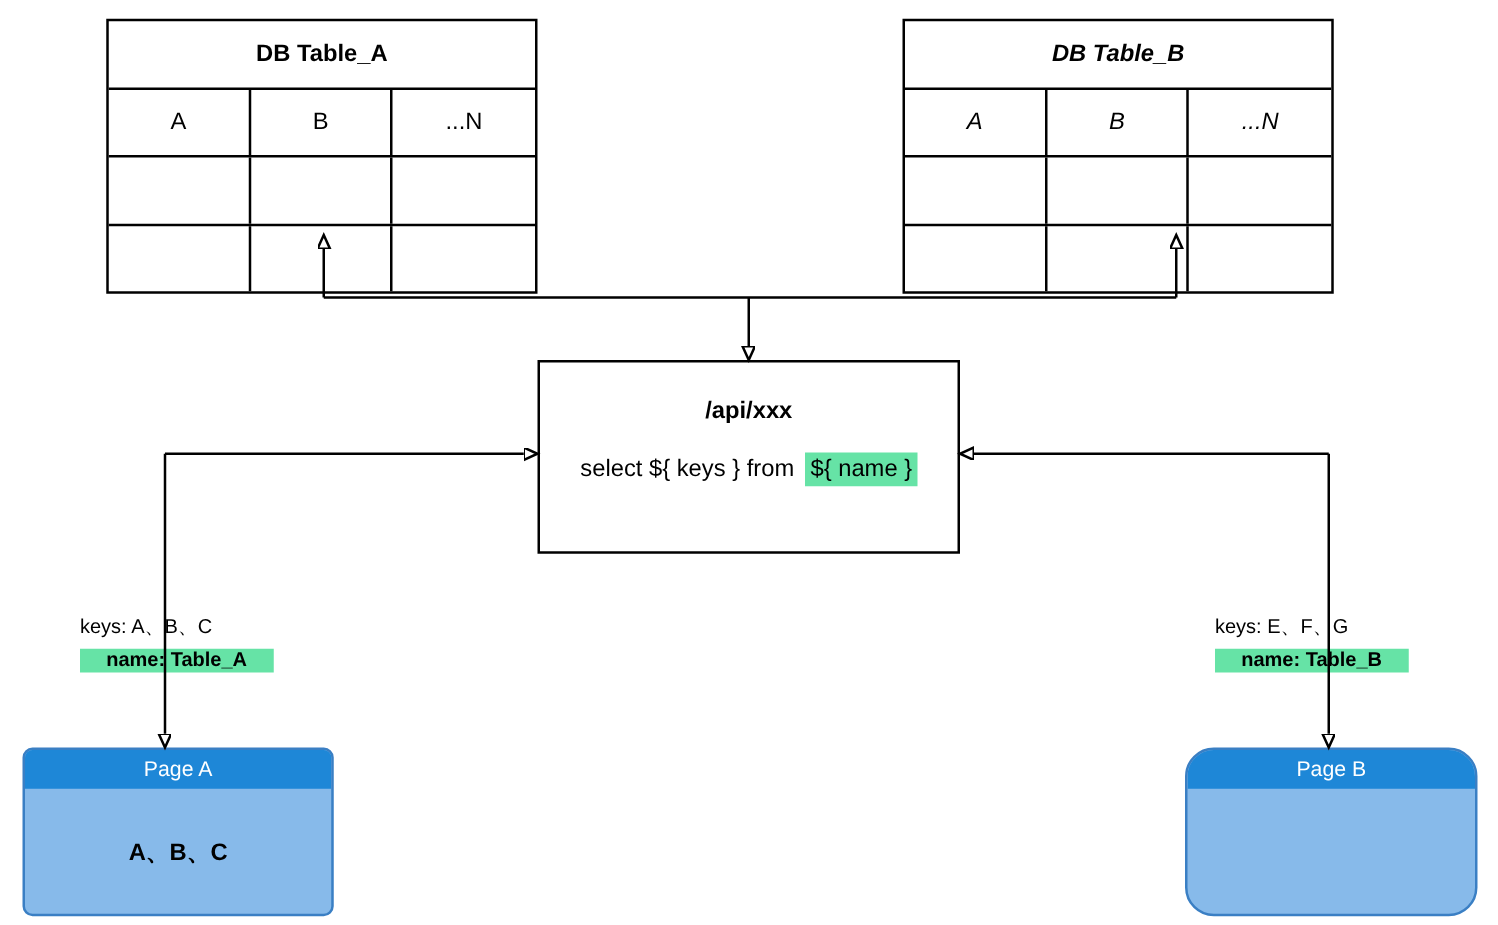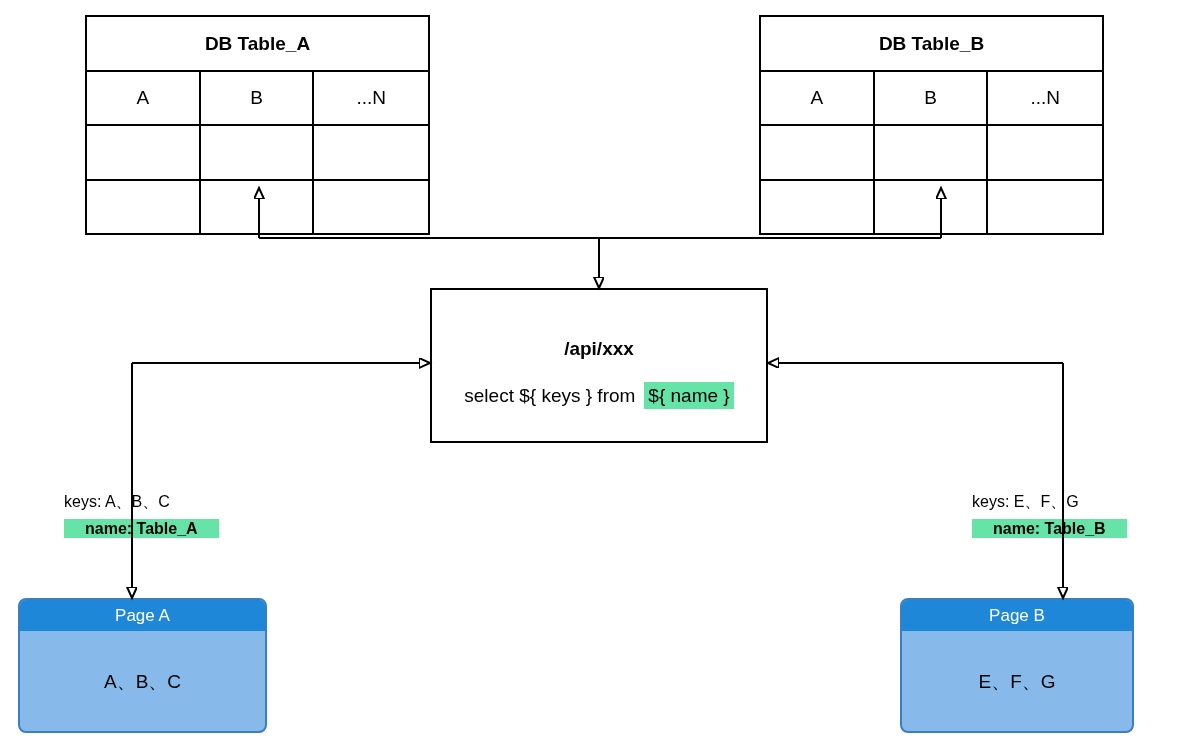--- a/index.html
+++ b/index.html
@@ -10,21 +10,21 @@
     overflow:hidden;
   }
 
   
   .db-table {
     position:absolute; top:15px; width:345px; height:220px;
     border:2px solid #000; background:#fff;
     display:flex; flex-direction:column;
   }
   .db-table-a { left:85px; }
-  .db-table-b { left:759px; }
+  .db-table-b { left:722px;font-style:italic; }
   .db-table .tbl-title {
     height:55px; border-bottom:2px solid #000;
     display:flex; align-items:center; justify-content:center;
     font-weight:bold; font-size:19px;
   }
   .db-table .tbl-row {
     flex:1; display:grid; grid-template-columns:1fr 1fr 1fr;
     border-bottom:2px solid #000;
   }
   .db-table .tbl-row:last-child { border-bottom:none; }
@@ -34,49 +34,49 @@
     font-size:19px;
   }
   .db-table .tbl-cell:last-child { border-right:none; }
 
   
   .api-box {
     position:absolute; left:430px; top:288px; width:338px; height:155px;
     border:2px solid #000; background:#fff;
     display:flex; flex-direction:column; align-items:center;
   }
-  .api-title { margin-top:48px; font-weight:bold; font-size:19px; }
+  .api-title { margin-top:28px; font-weight:bold; font-size:19px; }
   .api-query { margin-top:25px; font-size:19px; white-space:nowrap;text-align:center; }
   .api-query .hl {
     background:var(--highlight-green,#66E3A6);
     padding:3px 4px; margin-left:9px;
   }
 
   
   .edge-label { position:absolute; font-size:16px; line-height:27px; white-space:nowrap; }
   .edge-label-left  { left:64px;  top:488px; }
   .edge-label-right { left:972px; top:488px; }
   .edge-label .hl-name { background:var(--highlight-green,#66E3A6); padding:1px 21px;font-weight:bold; }
 
   
   .page-box {
     position:absolute; top:598px; height:135px;
     border:2px solid #3a7fc4; border-radius:8px; overflow:hidden;
     background:var(--page-body-blue,#87BAEA);
   }
   .page-box-a { left:18px;  width:249px; }
-  .page-box-b { left:900px; width:234px; }
+  .page-box-b { left:948px; width:234px;border-radius:23px; }
   .page-header {
     height:31px; background:var(--page-header-blue,#1E87D7); color:#fff;
     display:flex; align-items:center; justify-content:center;
     font-size:17px;
   }
   .page-content {
     height:102px; display:flex; align-items:center; justify-content:center;
-    font-size:19px; color:#000;
+    font-size:19px; color:#000;font-weight:bold;
   }
 
   
   .edges-svg { position:absolute; left:0; top:0; pointer-events:none; }
   .edges-svg path, .edges-svg line { stroke:var(--line-black,#000); stroke-width:2; fill:none; }
 </style>
 </head>
 <body>
 
 <div class="canvas">
@@ -134,21 +134,20 @@
     <div><span class="hl-name">name: Table_B</span></div>
   </div>
 
   <div class="page-box page-box-a">
     <div class="page-header">Page A</div>
     <div class="page-content">A、B、C</div>
   </div>
 
   <div class="page-box page-box-b">
     <div class="page-header">Page B</div>
-    <div class="page-content">E、F、G</div>
   </div>
 
   <svg class="edges-svg" width="1198" height="740">
     <defs>
       <marker id="arrow" markerUnits="userSpaceOnUse" markerWidth="14" markerHeight="12" refX="0" refY="5" orient="auto">
         <path d="M0,0 L11,5 L0,10 Z" fill="#000" stroke="none"></path>
       </marker>
     </defs>
 
     <line x1="259" y1="238" x2="941" y2="238"></line>

